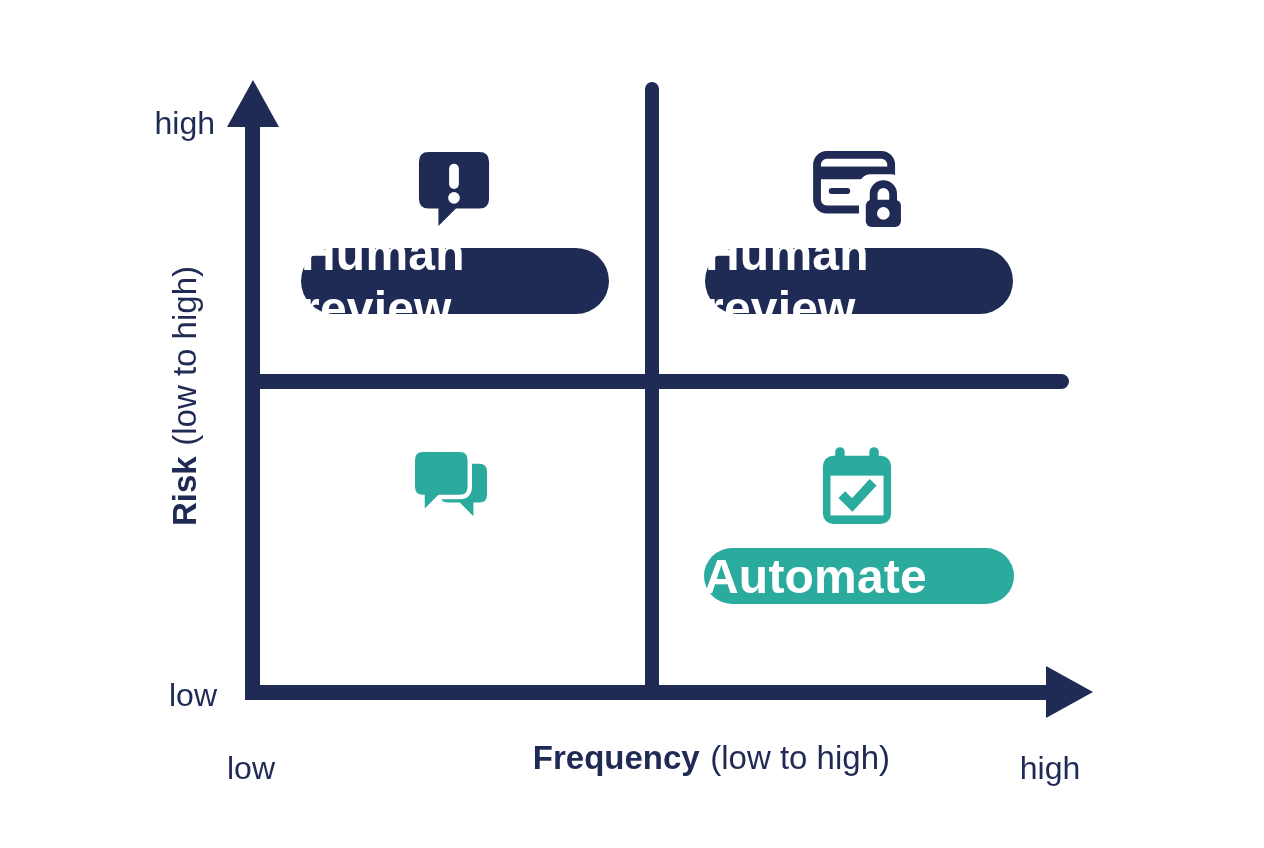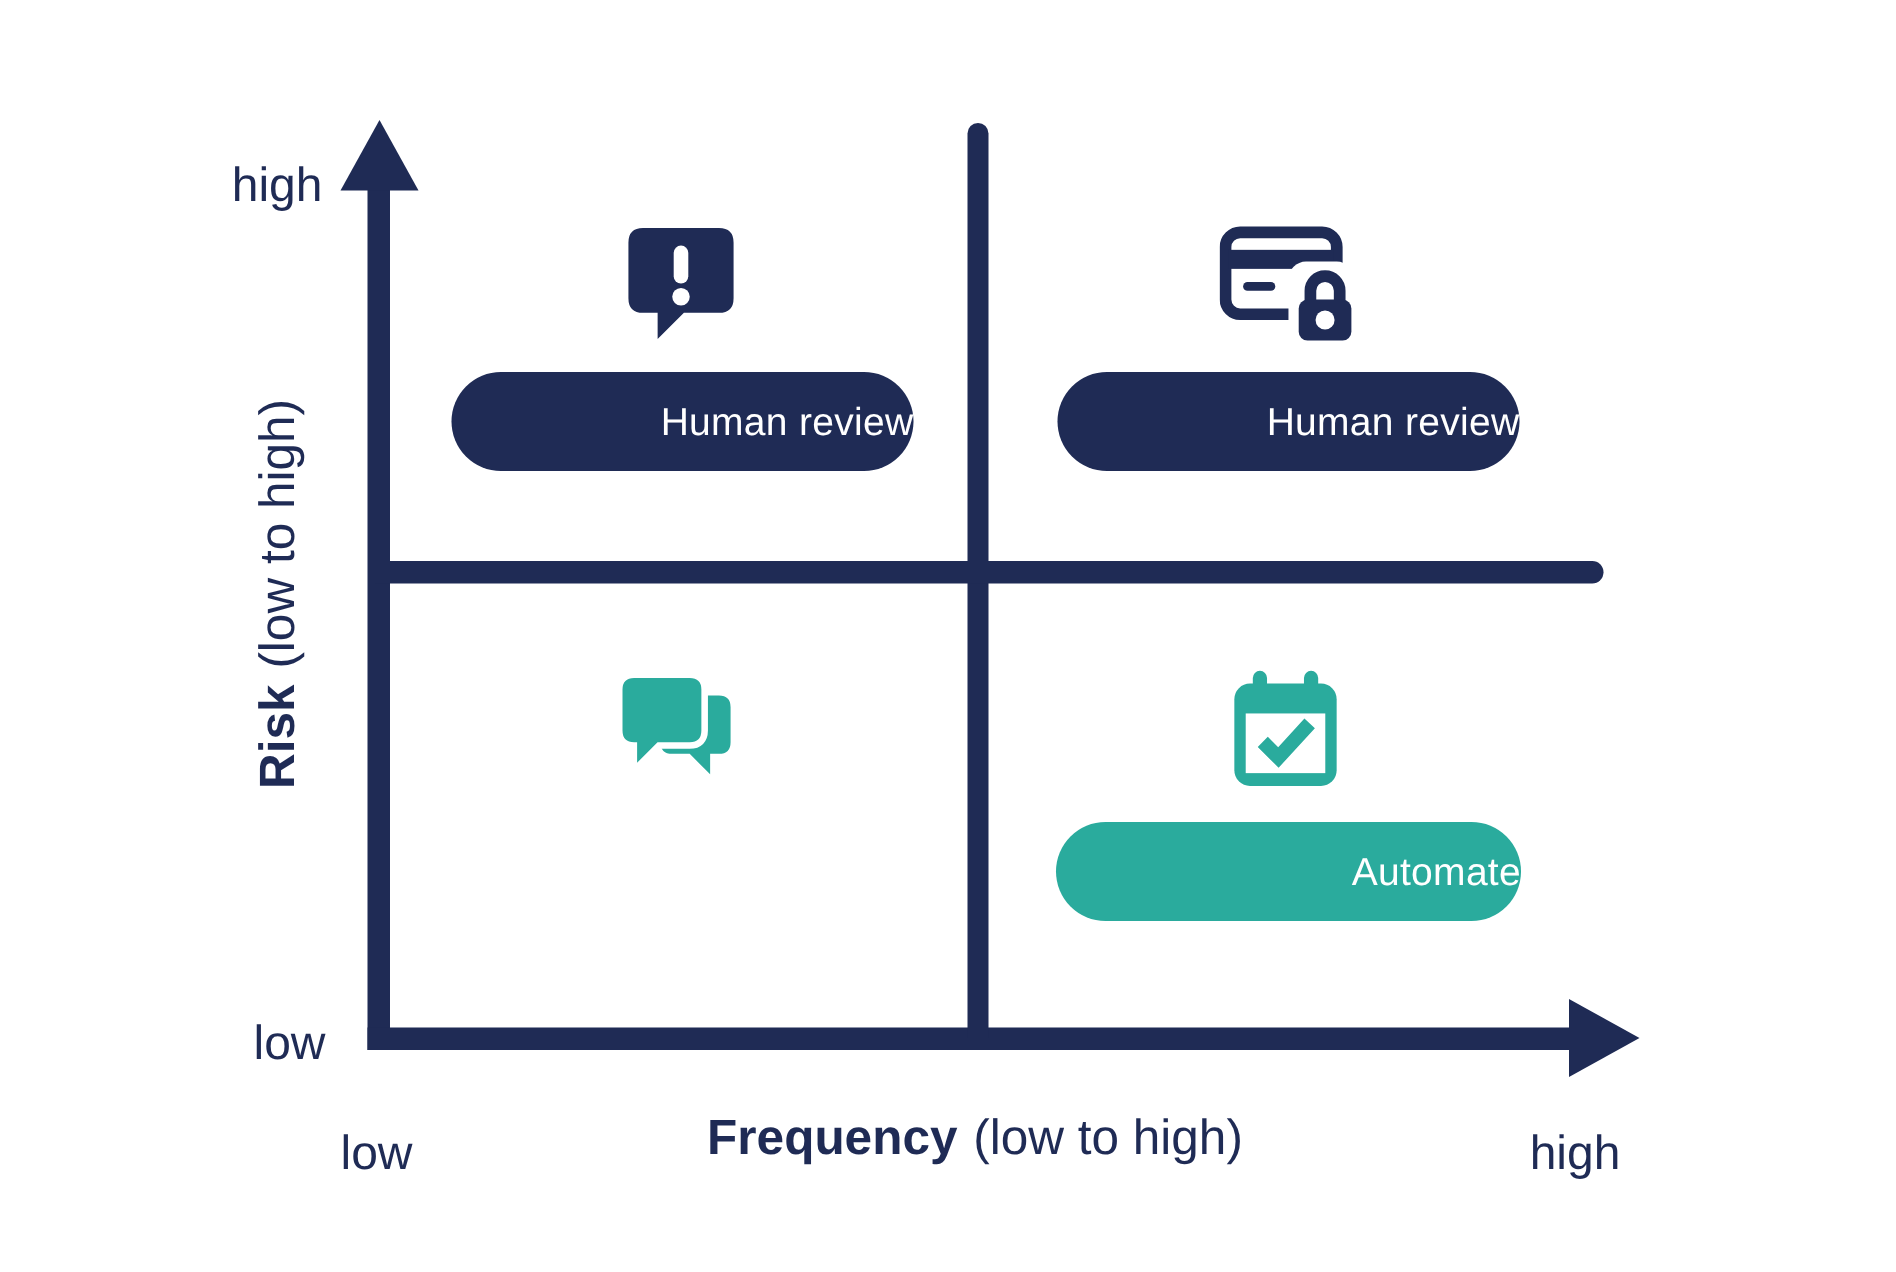--- a/index.html
+++ b/index.html
@@ -27,34 +27,34 @@
   
   .v-divider{position:absolute;left:645px;top:82px;width:14px;height:610px;background:var(--navy);border-radius:7px 7px 0 0;}
   .h-divider{position:absolute;left:250px;top:374px;width:819px;height:15px;background:var(--navy);border-radius:0 8px 8px 0;}
   
   .tick{position:absolute;font-size:32px;line-height:34px;color:var(--navy);margin-top:12px;}
   .tick-high-y{left:135px;top:94px;width:80px;text-align:right;}
   .tick-low-y{left:137px;top:666px;width:80px;text-align:right;}
   .tick-low-x{left:211px;top:739px;width:80px;text-align:center;}
   .tick-high-x{left:1010px;top:739px;width:80px;text-align:center;}
   
-  .x-axis-title{position:absolute;left:410px;top:739px;width:480px;text-align:center;font-size:33px;color:var(--navy);}
+  .x-axis-title{position:absolute;left:410px;top:739px;width:480px;text-align:right;font-size:33px;color:var(--navy);}
   .y-axis-title-anchor{position:absolute;left:185px;top:396px;width:0;height:0;}
   .y-axis-title{position:absolute;white-space:nowrap;font-size:33px;color:var(--navy);
     transform:translate(-50%,-50%) rotate(-90deg);}
   .axis-bold{font-weight:700;}
   .axis-rest{font-weight:400;margin-left:.32em;}
   
-  .pill{position:absolute;display:flex;align-items:center;justify-content:flex-end;
-    border-radius:34px;font-weight:400;font-size:26px;color:var(--pill-text);letter-spacing:.2px;}
+  .pill{position:absolute;display:flex;align-items:center;justify-content:flex-start;
+    border-radius:34px;font-weight:700;font-size:48px;color:var(--pill-text);letter-spacing:.2px;}
   .pill-navy{background:var(--navy);}
   .pill-teal{background:var(--teal);}
   .pill-tl{left:301px;top:248px;width:308px;height:66px;}
   .pill-tr{left:705px;top:248px;width:308px;height:66px;}
-  .pill-br{left:704px;top:548px;width:310px;height:66px;}
+  .pill-br{left:704px;top:548px;width:310px;height:56px;}
   
   .q-icon{position:absolute;}
   .icon-alert{left:417px;top:150px;}
   .icon-card{left:813px;top:149px;}
   .icon-chat{left:413px;top:450px;}
   .icon-calendar{left:821px;top:444px;}
   
   .consider-text{position:absolute;left:280px;top:544px;width:344px;text-align:center;
     color:var(--teal);font-weight:700;font-size:28px;line-height:35px;}
   

